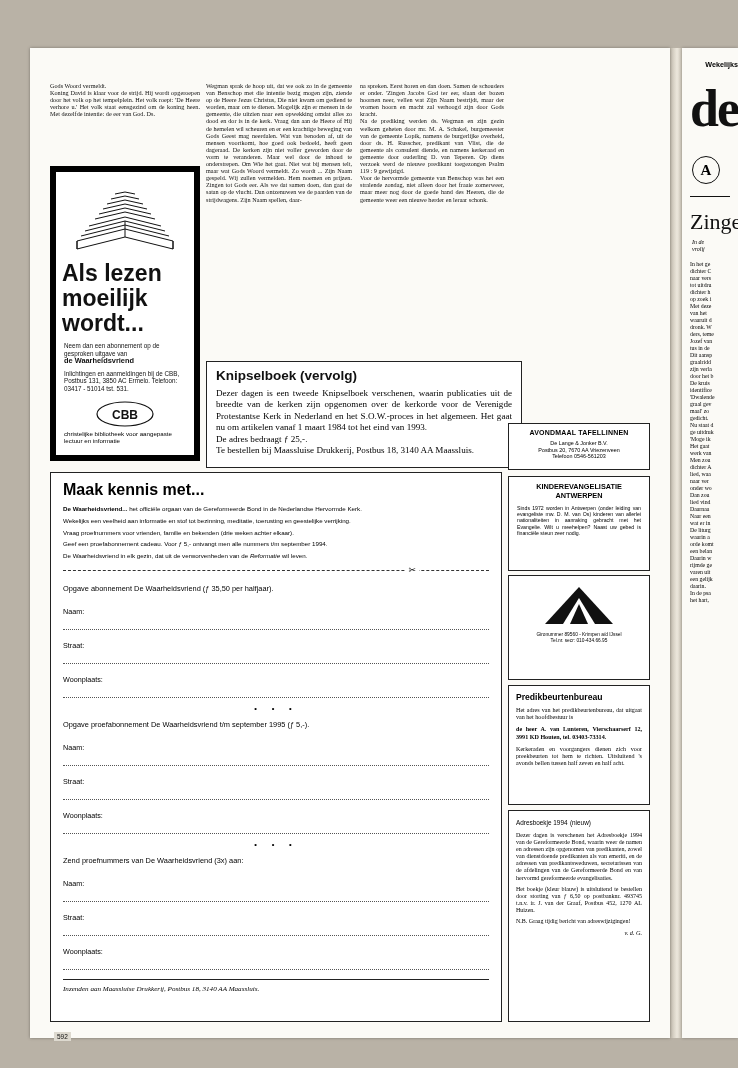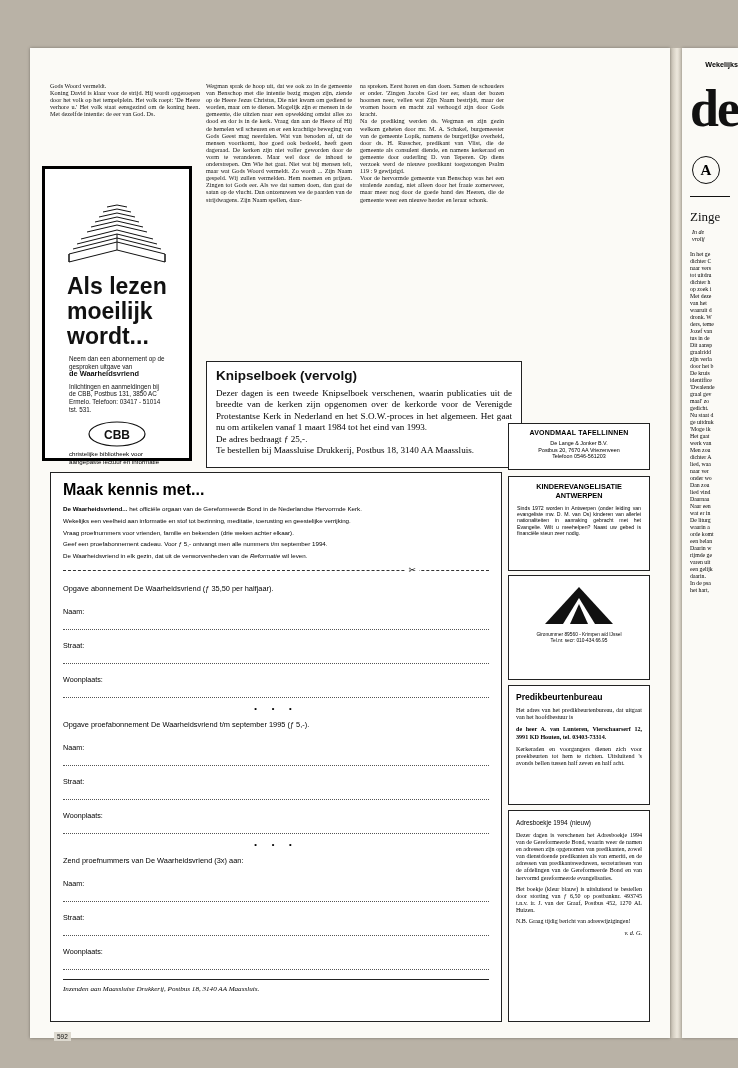--- a/index.html
+++ b/index.html
@@ -28,23 +28,23 @@
     position:absolute;left:670px;top:48px;width:14px;height:990px;
     background:linear-gradient(to right,#cfc8bb,#e8e3d8,#b5ae a0);
     background:linear-gradient(to right,#c3bcae,#ece7dc,#bdb6a8);
   }
 
   .col{position:absolute;font-size:6.2px;line-height:7.1px;text-align:justify;color:#111;}
   .col p{margin:0 0 0 0;text-indent:0;}
 
   
   .ad-cbb{
-    position:absolute;left:12px;top:118px;width:150px;height:295px;
-    border:3px solid #000000;background:#fff;text-align:center;
-    padding:16px;box-sizing:border-box;
+    position:absolute;left:20px;top:118px;width:150px;height:295px;
+    border:6px solid #000000;background:#fff;text-align:center;
+    padding:0;box-sizing:border-box;
   }
   .book-ill{width:108px;height:76px;margin:9px auto 4px;position:relative;}
   .book-ill svg{display:block;}
   .ad-cbb h2{
     font-family:"Liberation Sans",sans-serif;
     font-weight:bold;font-size:23px;line-height:25px;margin:4px 6px 2px;
     text-align:left;color:#111;
   }
   .ad-cbb .sub{
     font-family:"Liberation Sans",sans-serif;
@@ -143,21 +143,21 @@
   .rp-de{
     font-family:"Liberation Serif",serif;font-weight:bold;font-size:52px;
     margin:10px 0 18px 8px;letter-spacing:-2px;color:#111;
   }
   .rp-circle{
     margin:6px 0 0 10px;width:26px;height:26px;border:1.6px solid #111;border-radius:50%;
     display:flex;align-items:center;justify-content:center;font-size:15px;font-weight:bold;
   }
   .rp-rule{border-top:1.2px solid #111;margin:12px 8px 0 8px;}
   .rp-title{
-    font-family:"Liberation Serif",serif;font-size:13px;margin:12px 0 0 8px;color:#111;
+    font-family:"Liberation Serif",serif;font-size:22px;margin:12px 0 0 8px;color:#111;
   }
   .rp-ital{font-style:italic;font-size:6px;margin:4px 0 0 10px;line-height:7px;}
   .rp-body{
     font-size:5.8px;line-height:7.0px;margin:8px 6px 0 8px;text-align:justify;
   }
 </style>
 </head>
 <body>
 
 <div class="page-wrap">

